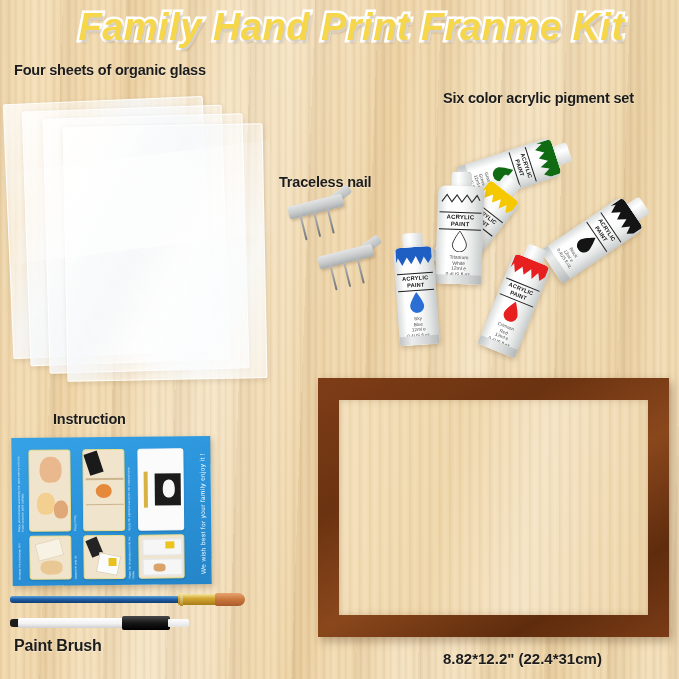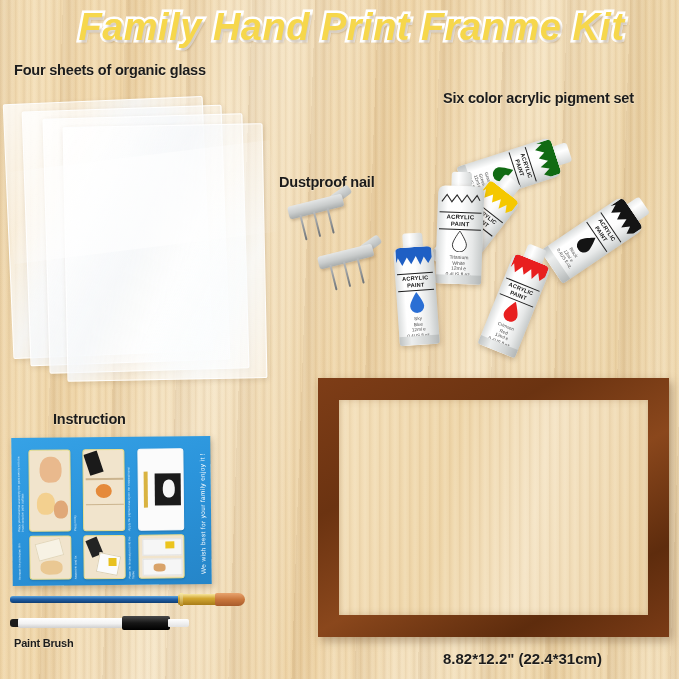--- a/index.html
+++ b/index.html
@@ -43,21 +43,21 @@
     color: #1c1c1c;
     letter-spacing: -0.2px;
     white-space: nowrap;
     text-shadow: 0 1px 1px rgba(255,248,232,0.55);
   }
   #cap-glass { left: 14px; top: 62px; }
   #cap-pigment { left: 443px; top: 90px; }
   #cap-nail { left: 279px; top: 174px; }
   #cap-instruction { left: 53px; top: 411px; }
   #cap-dust { left: 441px; top: 433px; font-size: 15px; }
-  #cap-brush { left: 14px; top: 637px; font-size: 11px; }
+  #cap-brush { left: 14px; top: 637px; font-size: 16px; }
   #cap-marker { left: 14px; top: 655px; font-size: 15px; }
   #cap-size { left: 443px; top: 650px; font-size: 15px; letter-spacing: 0px; }
 
   
   #glass-stack { position: absolute; left: 8px; top: 96px; width: 265px; height: 300px; }
   .sheet {
     position: absolute;
     width: 200px; height: 255px;
     background: linear-gradient(118deg,
        rgba(255,255,255,0.82) 0%, rgba(255,255,255,0.50) 22%,
@@ -257,21 +257,21 @@
 
   <div class="caption" id="cap-glass">Four sheets of organic glass</div>
   <div id="glass-stack">
     <div class="sheet" id="sheet1"></div>
     <div class="sheet" id="sheet2"></div>
     <div class="sheet" id="sheet3"></div>
     <div class="sheet" id="sheet4"></div>
     <div id="glass-gloss"></div>
   </div>
 
-  <div class="caption" id="cap-nail">Dustproof nail</div>
+  <div class="caption" id="cap-nail">Traceless nail</div>
   <div class="nail" id="nail1">
     <div class="nail-tail"></div>
     <div class="nail-body"></div>
     <div class="pin" style="left:10px"></div>
     <div class="pin" style="left:24px"></div>
     <div class="pin" style="left:38px"></div>
   </div>
   <div class="nail" id="nail2">
     <div class="nail-tail"></div>
     <div class="nail-body"></div>

